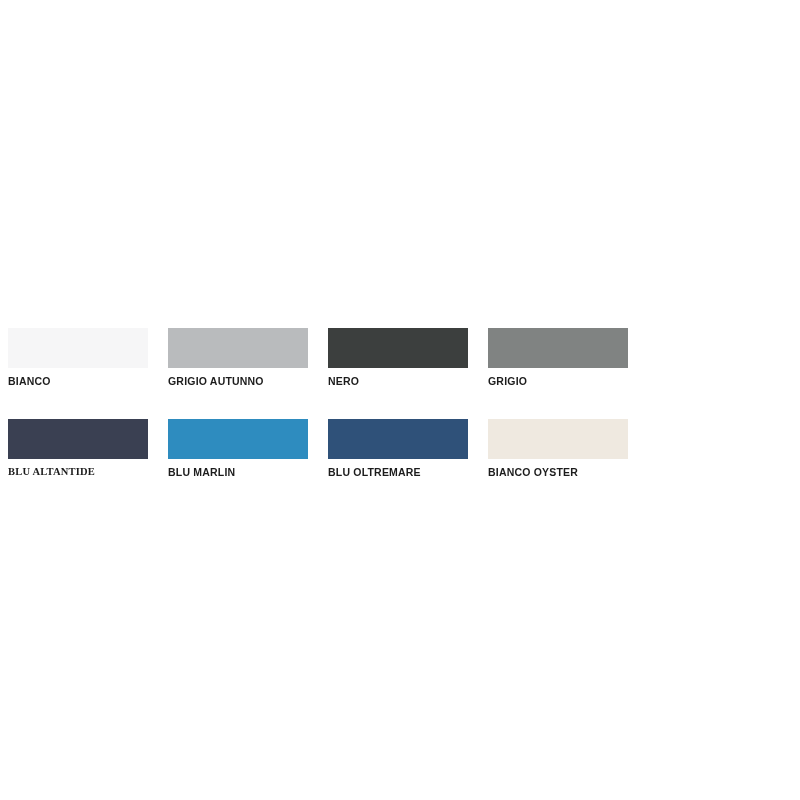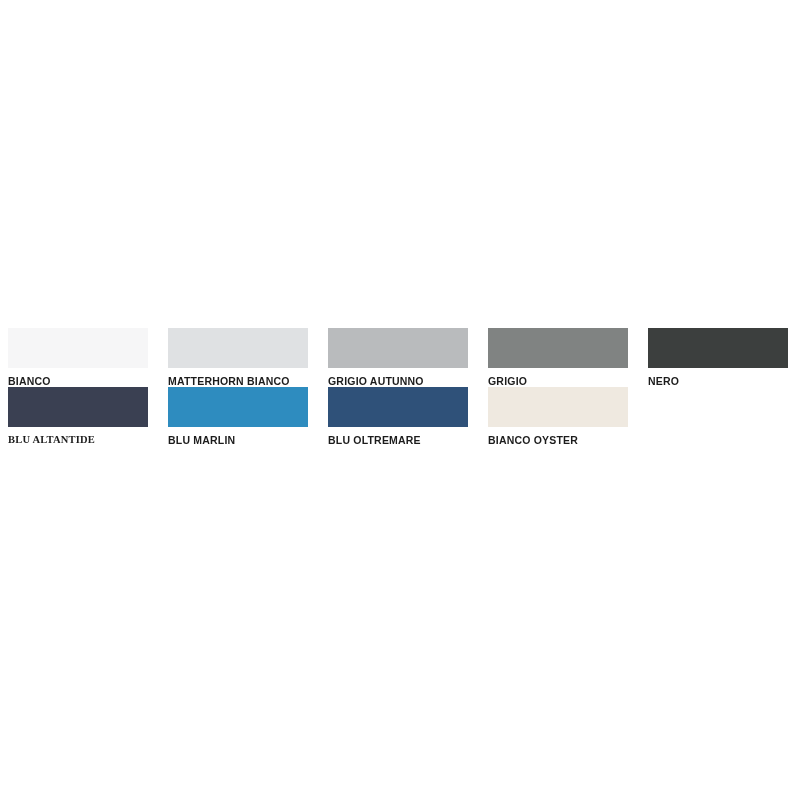--- a/index.html
+++ b/index.html
@@ -24,20 +24,21 @@
     height: 800px;
   }
 
   .swatch-grid {
     position: absolute;
     left: 8px;
     top: 328px;
     width: 784px;
     display: flex;
     flex-direction: column;
+    row-gap: 32px;
   }
 
   .swatch-row {
     display: flex;
     flex-direction: row;
     column-gap: 20px;
   }
 
   .swatch-cell {
     width: 140px;
@@ -68,34 +69,30 @@
 <body style="background: rgb(255, 255, 255);">
 
 <div id="palette-root">
   <div class="swatch-grid">
       <div class="swatch-row">
         <div class="swatch-cell">
           <div class="swatch-chip" style="background-color: rgb(246, 246, 247);"></div>
           <div class="swatch-label" style="color: rgb(28, 28, 28);">BIANCO</div>
         </div>
         <div class="swatch-cell">
-          <div class="swatch-chip" style="background-color: rgb(223, 225, 227);"></div>
-          <div class="swatch-label" style="color: rgb(28, 28, 28);">MATTERHORN BIANCO</div>
-        </div>
-        <div class="swatch-cell">
           <div class="swatch-chip" style="background-color: rgb(185, 187, 189);"></div>
           <div class="swatch-label" style="color: rgb(28, 28, 28);">GRIGIO AUTUNNO</div>
         </div>
         <div class="swatch-cell">
+          <div class="swatch-chip" style="background-color: rgb(60, 63, 62);"></div>
+          <div class="swatch-label" style="color: rgb(28, 28, 28);">NERO</div>
+        </div>
+        <div class="swatch-cell">
           <div class="swatch-chip" style="background-color: rgb(128, 131, 130);"></div>
           <div class="swatch-label" style="color: rgb(28, 28, 28);">GRIGIO</div>
-        </div>
-        <div class="swatch-cell">
-          <div class="swatch-chip" style="background-color: rgb(60, 63, 62);"></div>
-          <div class="swatch-label" style="color: rgb(28, 28, 28);">NERO</div>
         </div>
       </div>
       <div class="swatch-row">
         <div class="swatch-cell">
           <div class="swatch-chip" style="background-color: rgb(58, 64, 82);"></div>
           <div class="swatch-label" style="color: rgb(28, 28, 28); font-family: Liberation Serif, serif;">BLU ALTANTIDE</div>
         </div>
         <div class="swatch-cell">
           <div class="swatch-chip" style="background-color: rgb(46, 140, 191);"></div>
           <div class="swatch-label" style="color: rgb(28, 28, 28);">BLU MARLIN</div>

